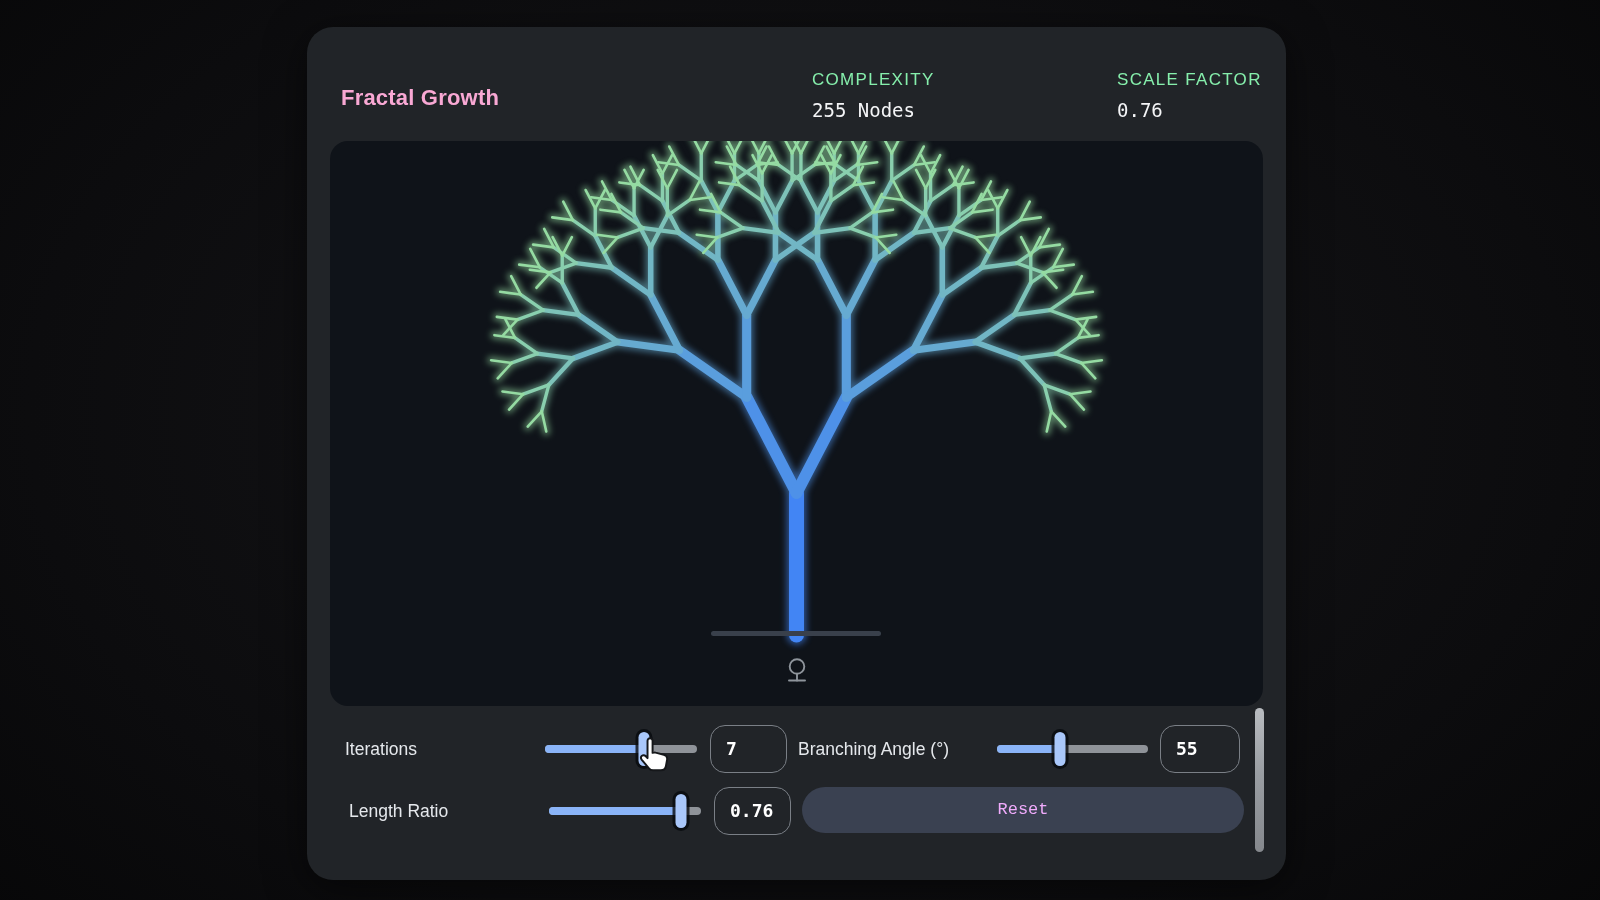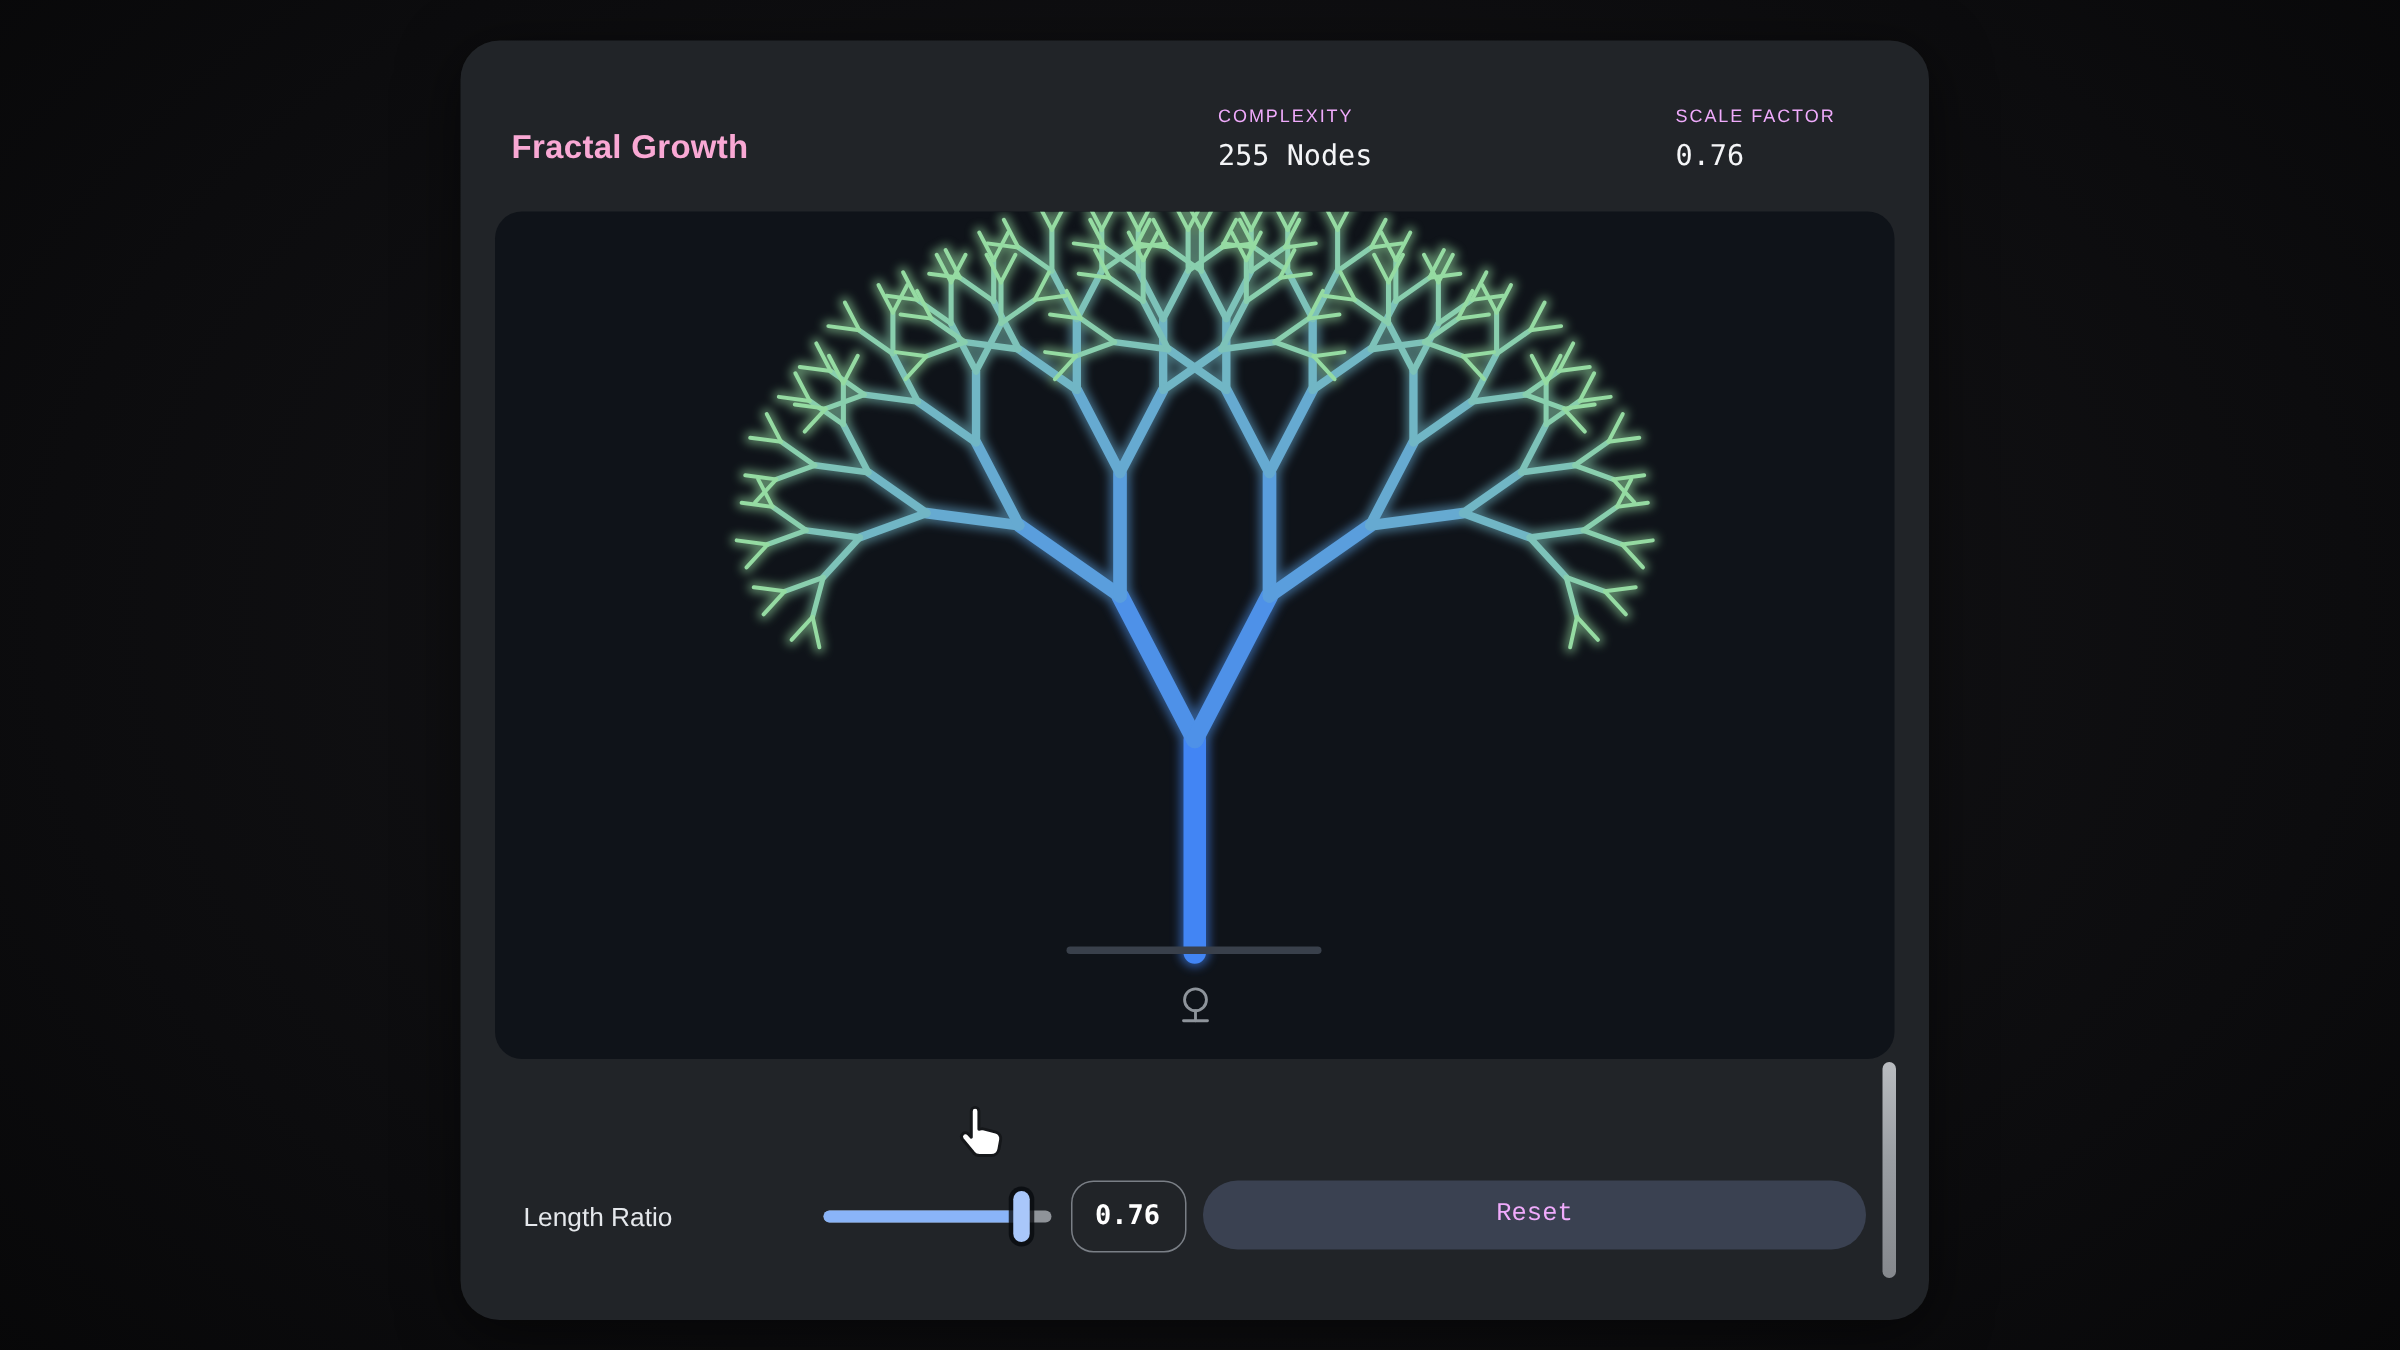--- a/index.html
+++ b/index.html
@@ -14,21 +14,21 @@
     background:#212428; border-radius:26px;
     box-shadow:0 8px 40px rgba(0,0,0,.55);
   }
   
   .title {
     position:absolute; left:34px; top:58px;
     font-size:22px; font-weight:600; color:#f9a8d4; letter-spacing:.2px;
   }
   .stat { position:absolute; top:43px; }
   .stat-label {
-    font-size:12px; font-weight:500; color:#f0abfc; letter-spacing:1.3px;
+    font-size:17px; font-weight:500; color:#86efac; letter-spacing:1.3px;
     white-space:nowrap;
   }
   .stat-value {
     margin-top:9px; font-family:"DejaVu Sans Mono", monospace;
     font-size:19px; font-weight:400; color:#f4f5f7; white-space:nowrap;
   }
   .stat.c1 { left:505px; } .stat.c2 { left:630px; } .stat.c3 { left:810px; }
   
   .canvas {
     position:absolute; left:23px; top:114px; width:933px; height:565px;
@@ -623,20 +623,37 @@
       <svg width="28" height="28" viewBox="-14 -16 28 28">
         <g fill="none" stroke="#8e949b" stroke-width="1.9" stroke-linecap="round">
           <circle cx="0" cy="-4.5" r="7.3"></circle>
           <path d="M0 2.8 L0 9.5"></path>
           <path d="M-8 9.5 L8 9.5"></path>
         </g>
       </svg>
     </div>
   </div>
 
+  <div class="row row1" style="left:0;width:979px;">
+    <div class="ctl-label" style="left:38px">Iterations</div>
+    <div class="slider" style="left:238px;width:152px">
+      <div class="track"></div>
+      <div class="fill" style="width: 65.1%;"></div>
+      <div class="thumb" style="left: 65.1%;"></div>
+    </div>
+    <div class="valbox" style="left:403px;width:77px">7</div>
+
+    <div class="ctl-label" style="left:491px">Branching Angle (°)</div>
+    <div class="slider" style="left:690px;width:151px">
+      <div class="track"></div>
+      <div class="fill" style="width: 41.7%;"></div>
+      <div class="thumb" style="left: 41.7%;"></div>
+    </div>
+    <div class="valbox" style="left:853px;width:80px">55</div>
+  </div>
 
   <div class="row row2" style="left:4px;width:979px;">
     <div class="ctl-label" style="left:38px">Length Ratio</div>
     <div class="slider" style="left:238px;width:152px">
       <div class="track"></div>
       <div class="fill" style="width: 86.8%;"></div>
       <div class="thumb" style="left: 86.8%;"></div>
     </div>
     <div class="valbox" style="left:403px;width:77px">0.76</div>
 

